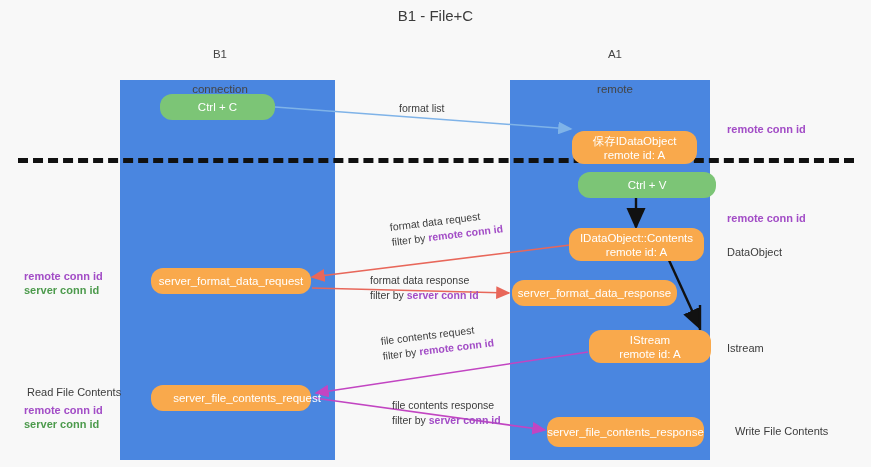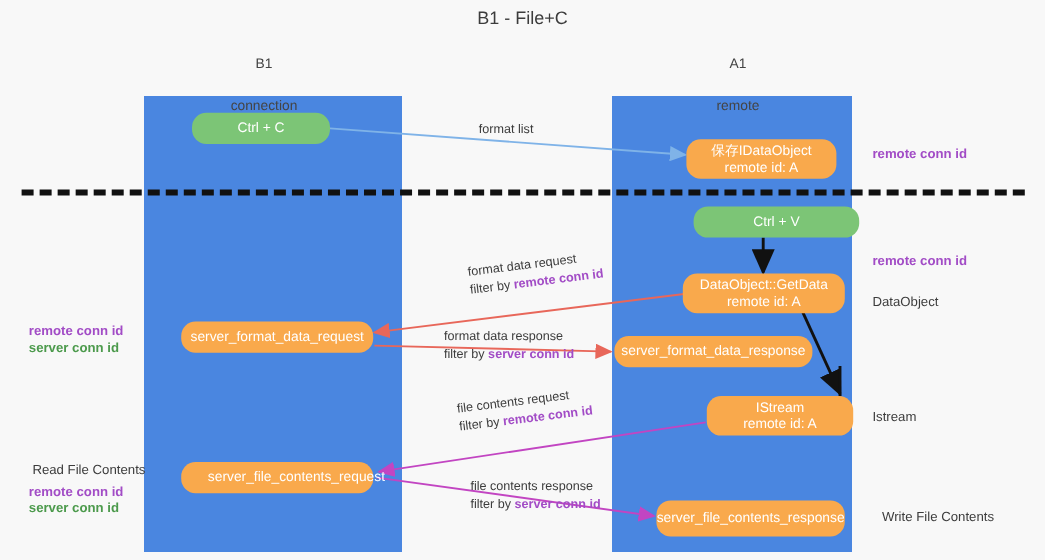--- a/index.html
+++ b/index.html
@@ -162,31 +162,31 @@
 
     <line x1="700" y1="305" x2="700" y2="330" stroke="#111111" stroke-width="2.4"></line>
   </svg>
 
   <div id="divider"></div>
 
   <div class="node green" style="left:160px; top:94px; width:115px; height:26px;">
     <span>Ctrl + C</span>
   </div>
 
-  <div class="node orange" style="left:572px; top:116px; width:125px; height:33px;">
+  <div class="node orange" style="left:572px; top:131px; width:125px; height:33px;">
     <span>保存IDataObject</span>
     <span>remote id: A</span>
   </div>
 
   <div class="node green" style="left:578px; top:172px; width:138px; height:26px;">
     <span>Ctrl + V</span>
   </div>
 
   <div class="node orange" style="left:569px; top:228px; width:135px; height:33px;">
-    <span>DataObject::GetData</span>
+    <span>IDataObject::Contents</span>
     <span>remote id: A</span>
   </div>
 
   <div class="node orange" style="left:512px; top:280px; width:165px; height:26px;">
     <span>server_format_data_response</span>
   </div>
 
   <div class="node orange" style="left:151px; top:268px; width:160px; height:26px;">
     <span>server_format_data_request</span>
   </div>

